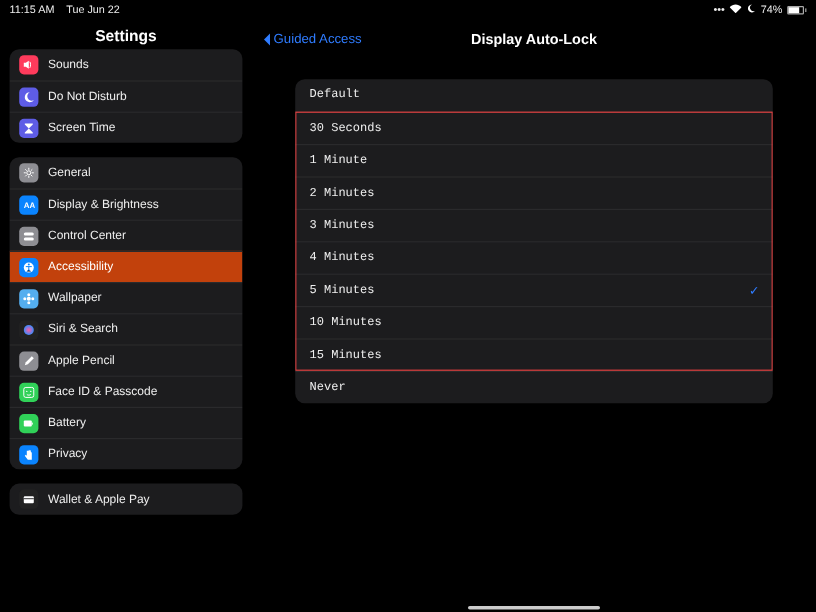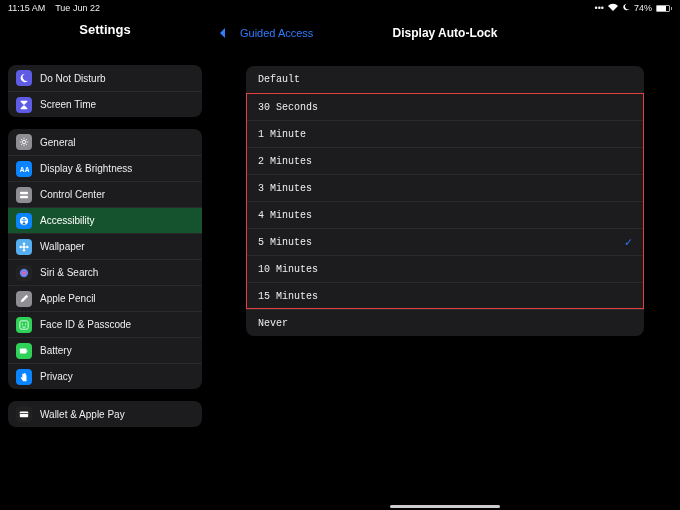--- a/index.html
+++ b/index.html
@@ -1,30 +1,30 @@
 <!DOCTYPE html>
 <html><head>
 <meta charset="utf-8">
 <style>
   * { box-sizing: border-box; margin: 0; padding: 0; }
   html, body { width: 680px; height: 510px; background: #000; font-family: -apple-system, "Helvetica Neue", Arial, sans-serif; color: #fff; overflow: hidden; }
   .status-bar { height: 16px; display: flex; justify-content: space-between; align-items: center; font-size: 9px; padding: 0 8px; color: #eee; }
   .status-right { display: flex; align-items: center; gap: 4px; }
   .main { display: flex; height: 494px; }
   .sidebar { width: 210px; background: #000; height: 100%; overflow-y: hidden; }
-  .sidebar-title { text-align: center; font-size: 13px; font-weight: 600; padding: 6px 0 28px; }
+  .sidebar-title { text-align: center; font-size: 13px; font-weight: 600; padding: 6px 0 4px; }
   .group { background: #1c1c1e; border-radius: 8px; margin: 0 8px 12px; overflow: hidden; }
   .row { display: flex; align-items: center; height: 26px; padding: 0 8px; font-size: 10px; color: #eee; cursor: default; }
   .row + .row { border-top: 1px solid #2a2a2c; }
-  .row.selected { background: #14532d; color: #fff; }
+  .row.selected { background: #c2410c; color: #fff; }
   .icon { width: 16px; height: 16px; border-radius: 4px; display: flex; align-items: center; justify-content: center; margin-right: 8px; flex-shrink: 0; }
   .icon svg { width: 10px; height: 10px; }
   .content { flex: 1; background: #000; position: relative; }
   .content-header { height: 34px; display: flex; align-items: center; position: relative; }
-  .back { position: absolute; left: 8px; display: flex; align-items: center; color: #2f7cff; font-size: 11px; gap: 14px; }
+  .back { position: absolute; left: 8px; display: flex; align-items: center; color: #2f7cff; font-size: 11px; gap: 2px; }
   .content-title { margin: 0 auto; font-size: 12px; font-weight: 600; }
   .options { background: #1c1c1e; border-radius: 8px; margin: 16px 36px 0; overflow: hidden; position: relative; }
   .opt-row { display: flex; align-items: center; justify-content: space-between; height: 27px; padding: 0 12px; font-size: 10px; color: #eee; font-family: Liberation Mono, monospace; }
   .opt-row + .opt-row { border-top: 1px solid #2a2a2c; }
   .check { color: #2f7cff; font-size: 12px; }
   .redbox { position: absolute; border: 1px solid #e04040; pointer-events: none; }
   .home-bar { position: absolute; bottom: 2px; left: 50%; transform: translateX(-50%); width: 110px; height: 3px; background: #ccc; border-radius: 2px; }
   .battery { display: inline-flex; align-items: center; gap: 1px; }
   .battery-body { width: 14px; height: 7px; border: 1px solid #aaa; border-radius: 1px; position: relative; }
   .battery-fill { position: absolute; left: 0; top: 0; bottom: 0; width: 74%; background: #fff; }
@@ -60,20 +60,29 @@
     </span>
   </div>
 </div>
 
 <div class="main">
   <div class="sidebar">
     <div class="sidebar-title">Settings</div>
     <div id="sidebar-groups">
         <div class="group">
           <div class="row">
+            <span class="icon" style="background: rgb(255, 59, 92);">
+              <svg viewBox="0 0 12 12">
+                <path fill="white" d="M1 4h2l3-2v8l-3-2H1z"></path>
+                <path stroke="white" fill="none" d="M7 3c1 1 1 5 0 6"></path>
+              </svg>
+            </span>
+            <span>Sounds</span>
+          </div>
+          <div class="row">
             <span class="icon" style="background: rgb(94, 92, 230);">
               <svg viewBox="0 0 12 12">
                 <path fill="white" d="M7 1a5 5 0 1 0 4 8 4 4 0 0 1-4-8z"></path>
               </svg>
             </span>
             <span>Do Not Disturb</span>
           </div>
           <div class="row">
             <span class="icon" style="background: rgb(94, 92, 230);">
               <svg viewBox="0 0 12 12">

